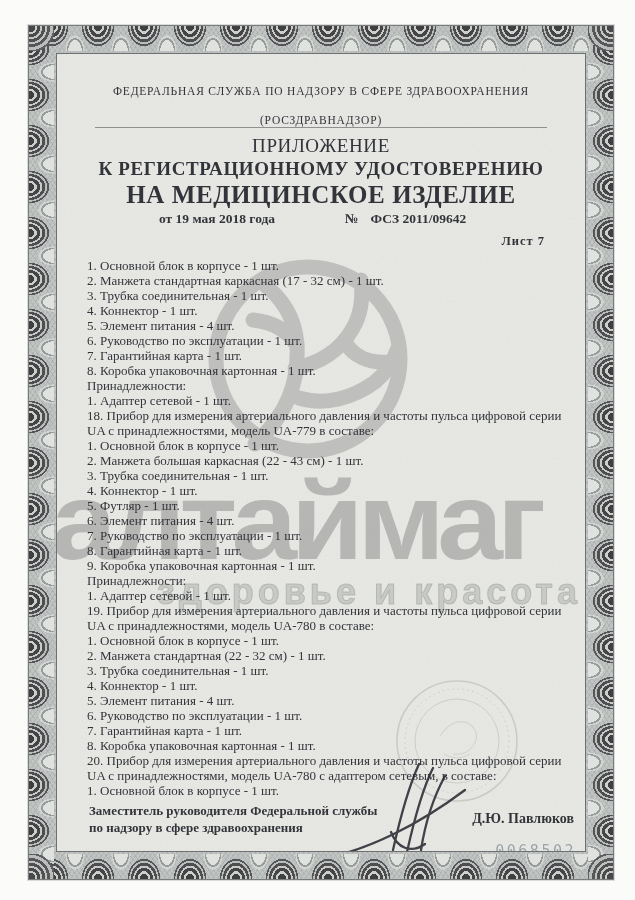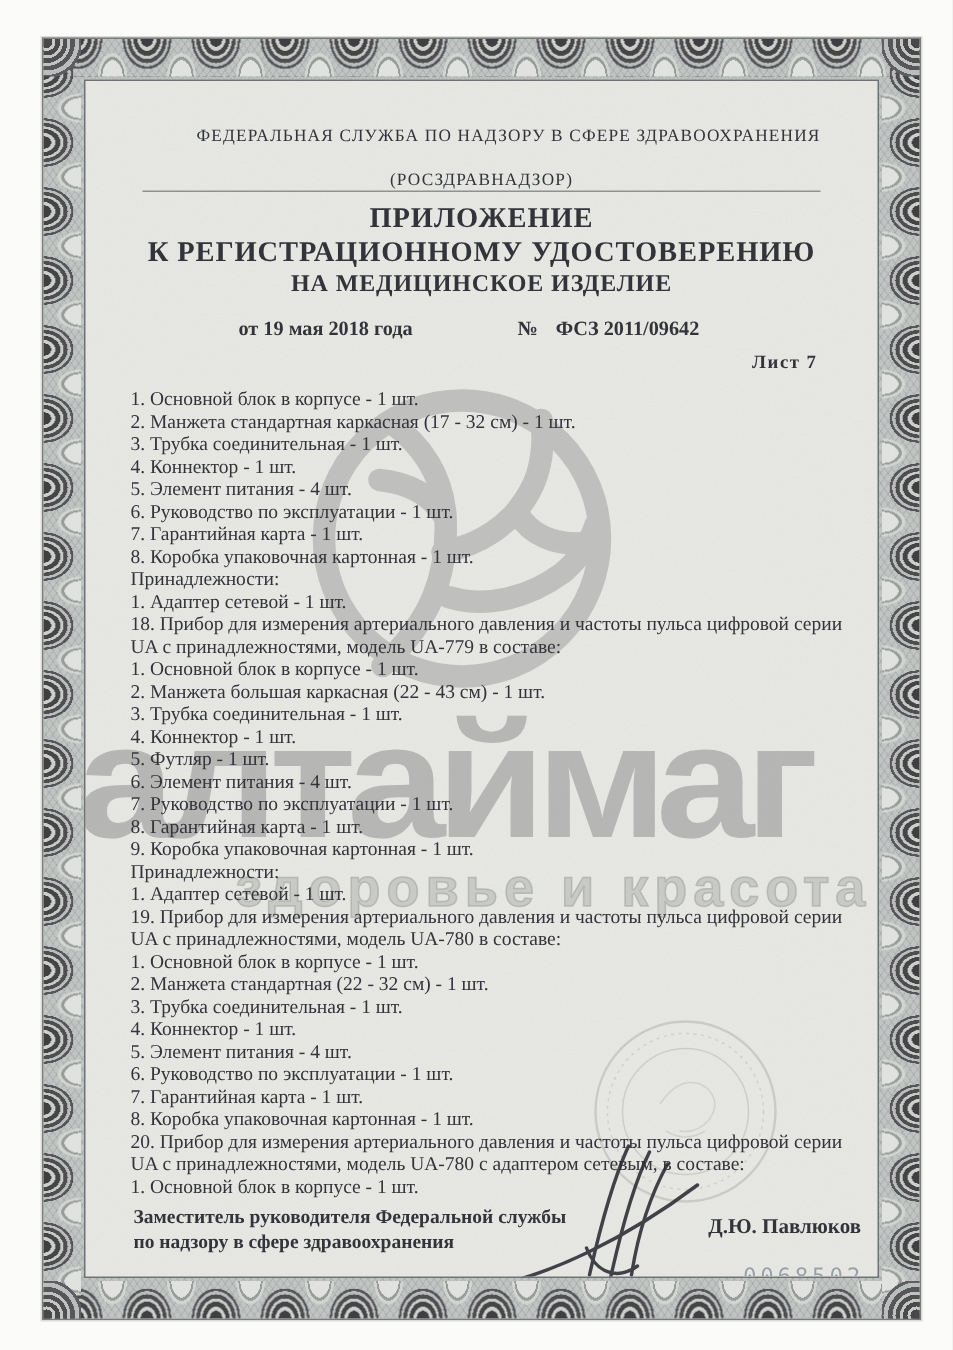--- a/index.html
+++ b/index.html
@@ -70,26 +70,26 @@
   .wm-tagline{
     position:absolute;left:100px;top:520px;width:370px;z-index:2;text-align:center;
     font-family:"Liberation Sans", sans-serif;font-weight:bold;
     font-size:36px;letter-spacing:4px;line-height:1;
     color:rgba(175,178,174,.55);-webkit-text-stroke:1px rgba(160,163,159,.6);
     white-space:nowrap;
   }
   .stamp{position:absolute;left:335px;top:622px;z-index:2;opacity:.55;}
   
   .txt{position:absolute;z-index:4;color:#33343a;}
-  .agency1{top:31px;left:0;width:100%;text-align:center;font-size:11.5px;letter-spacing:.8px;padding-left:18px;}
+  .agency1{top:31px;left:0;width:100%;text-align:center;font-size:11.5px;letter-spacing:.8px;}
   .agency2{top:47px;left:0;width:100%;text-align:center;font-size:11.5px;letter-spacing:.8px;margin-top:13px;}
   .divider{position:absolute;z-index:4;top:73px;left:38px;width:452px;height:1px;background:#8e918f;}
-  .title1{top:81px;left:0;width:100%;text-align:center;font-size:19px;font-weight:bold;letter-spacing:.6px;}
+  .title1{top:81px;left:0;width:100%;text-align:center;font-size:19px;font-weight:normal;letter-spacing:.6px;}
   .title2{top:104px;left:0;width:100%;text-align:center;font-size:19px;font-weight:bold;letter-spacing:.6px;}
-  .title3{top:127px;left:0;width:100%;text-align:center;font-size:16px;font-weight:bold;letter-spacing:.6px;}
+  .title3{top:127px;left:0;width:100%;text-align:center;font-size:25px;font-weight:bold;letter-spacing:.6px;}
   .meta-date{top:157px;left:102px;font-size:13.5px;font-weight:bold;}
   .meta-number{top:157px;left:288px;font-size:13.5px;font-weight:bold;}
   .meta-number .num-prefix{margin-right:12px;}
   .sheet{top:180px;right:40px;font-size:12.5px;font-weight:bold;letter-spacing:1px;text-align:center;}
   .body-lines{top:204px;left:30px;width:502px;font-size:13px;line-height:15px;}
   .body-line{white-space:nowrap;}
   .sig1{top:749px;left:32px;font-size:13px;font-weight:bold;}
   .sig2{top:766px;left:32px;font-size:13px;font-weight:bold;}
   .signer{top:757px;right:11px;font-size:14px;font-weight:bold;}
   .serial{

